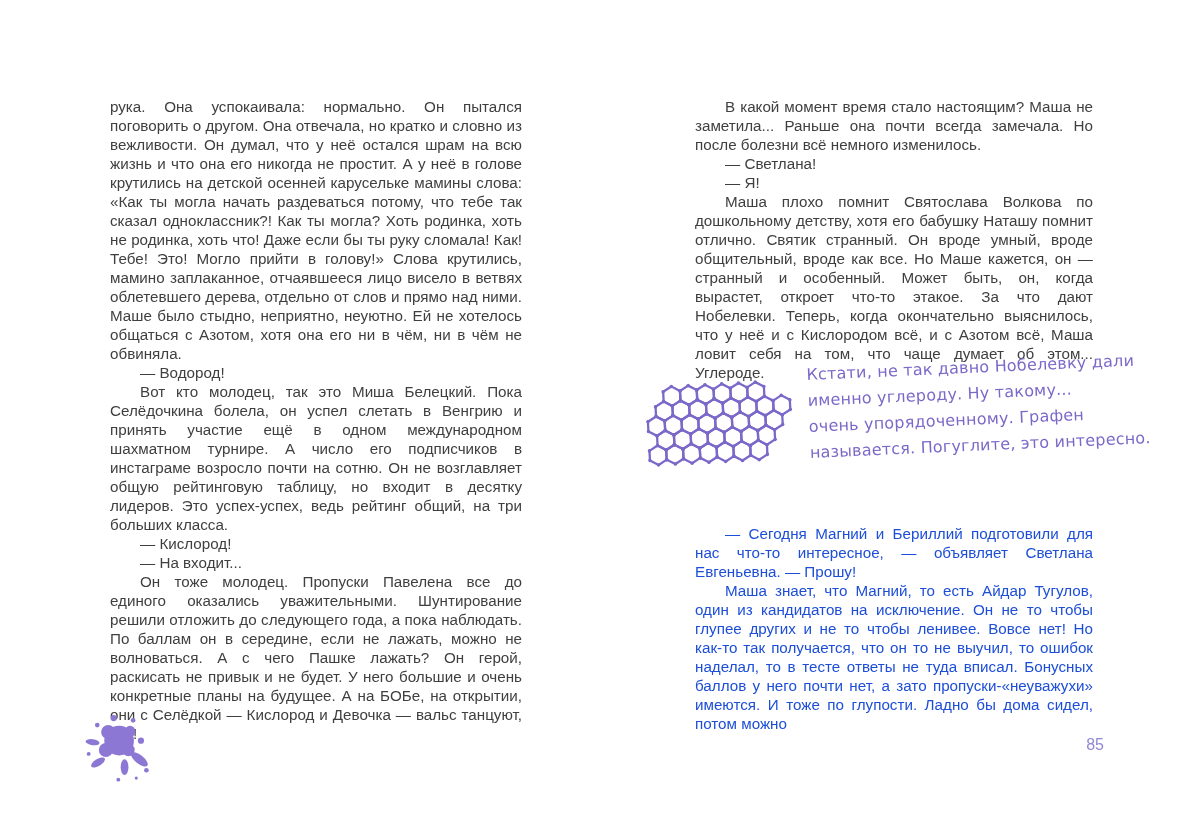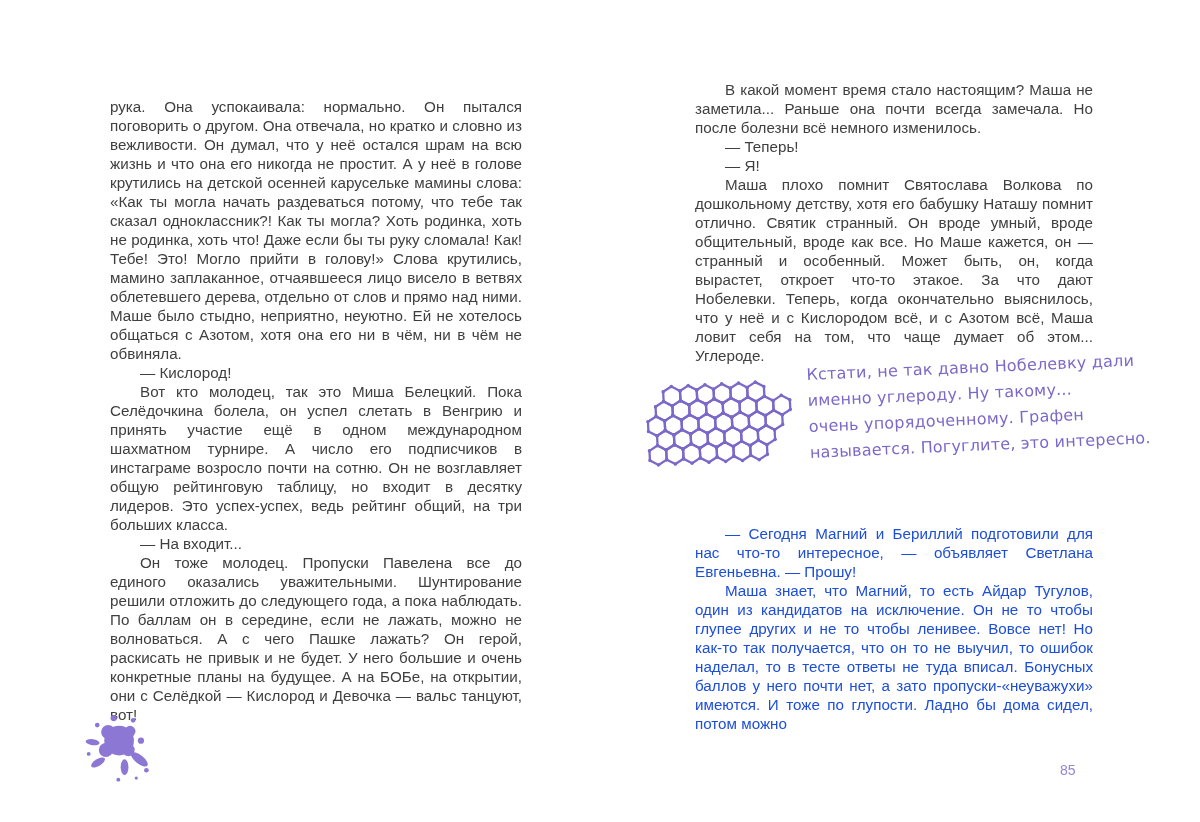--- a/index.html
+++ b/index.html
@@ -13,49 +13,50 @@
   .page-col{
     position:absolute;
     font-size:15.2px;
     line-height:19px;
     color:#3f3f3f;
     text-align:justify;
   }
   .page-col p{margin:0;}
   p.indent{text-indent:30px;}
   #left-col{left:110px;top:97px;width:412px;}
-  #right-col-top{left:695px;top:80px;width:398px;}
+  #right-col-top{left:695px;top:97px;width:398px;}
   #right-col-bottom{left:695px;top:524px;width:398px;}
   #graphene{
     position:absolute;left:646px;top:376px;width:150px;height:98px;
     transform:rotate(-3deg);
   }
   #note{
     position:absolute;left:806px;top:362px;width:290px;
     font-family:"DejaVu Sans",sans-serif;
     font-size:16px;line-height:26px;letter-spacing:.2px;
     transform:rotate(-2.5deg);transform-origin:left top;
     text-align:left;
   }
   #note span{display:block;white-space:nowrap;}
   #splat{position:absolute;left:84px;top:710px;width:78px;height:80px;}
   #page-number{
     position:absolute;left:1060px;top:736px;width:44px;
-    font-size:14px;text-align:left;margin-top:26px;
+    font-size:16px;text-align:right;
   }
 </style>
 </head>
 <body>
 
 <div id="spread">
 
   <div id="left-col" class="page-col" style="color: rgb(63, 63, 63);">
     <p class="noindent">рука. Она успокаивала: нормально. Он пытался поговорить о другом. Она отвечала, но кратко и словно из вежливости. Он думал, что у неё остался шрам на всю жизнь и что она его никогда не простит. А у неё в голове крутились на детской осенней карусельке мамины слова: «Как ты могла начать раздеваться потому, что тебе так сказал одноклассник?! Как ты могла? Хоть родинка, хоть не родинка, хоть что! Даже если бы ты руку сломала! Как! Тебе! Это! Могло прийти в голову!» Слова крутились, мамино заплаканное, отчаявшееся лицо висело в ветвях облетевшего дерева, отдельно от слов и прямо над ними. Маше было стыдно, неприятно, неуютно. Ей не хотелось общаться с Азотом, хотя она его ни в чём, ни в чём не обвиняла.</p>
+    <p class="indent">— Водород!</p>
+    <p class="indent">Вот кто молодец, так это Миша Белецкий. Пока Селёдочкина болела, он успел слетать в Венгрию и принять участие ещё в одном международном шахматном турнире. А число его подписчиков в инстаграме возросло почти на сотню. Он не возглавляет общую рейтинговую таблицу, но входит в десятку лидеров. Это успех-успех, ведь рейтинг общий, на три больших класса.</p>
     <p class="indent">— Кислород!</p>
-    <p class="indent">Вот кто молодец, так это Миша Белецкий. Пока Селёдочкина болела, он успел слетать в Венгрию и принять участие ещё в одном международном шахматном турнире. А число его подписчиков в инстаграме возросло почти на сотню. Он не возглавляет общую рейтинговую таблицу, но входит в десятку лидеров. Это успех-успех, ведь рейтинг общий, на три больших класса.</p>
     <p class="indent">— На входит...</p>
     <p class="indent">Он тоже молодец. Пропуски Павелена все до единого оказались уважительными. Шунтирование решили отложить до следующего года, а пока наблюдать. По баллам он в середине, если не лажать, можно не волноваться. А с чего Пашке лажать? Он герой, раскисать не привык и не будет. У него большие и очень конкретные планы на будущее. А на БОБе, на открытии, они с Селёдкой — Кислород и Девочка — вальс танцуют, вот!</p>
   </div>
 
   <div id="splat">
     <svg viewBox="0 0 100 100" width="78" height="80" aria-hidden="true">
       <g id="splat-shapes" fill="#8d77d4">
         <circle cx="45" cy="38" r="19"></circle>
         <circle cx="31" cy="27" r="9"></circle>
         <circle cx="59" cy="26" r="7"></circle>
@@ -72,21 +73,21 @@
         <circle cx="80" cy="76" r="3"></circle>
         <circle cx="44" cy="88" r="2.5"></circle>
         <circle cx="6" cy="55" r="2.5"></circle>
         <circle cx="67" cy="86" r="2"></circle>
       </g>
     </svg>
   </div>
 
   <div id="right-col-top" class="page-col" style="color: rgb(63, 63, 63);">
     <p class="indent">В какой момент время стало настоящим? Маша не заметила... Раньше она почти всегда замечала. Но после болезни всё немного изменилось.</p>
-    <p class="indent">— Теперь!</p>
+    <p class="indent">— Светлана!</p>
     <p class="indent">— Я!</p>
     <p class="indent">Маша плохо помнит Святослава Волкова по дошкольному детству, хотя его бабушку Наташу помнит отлично. Святик странный. Он вроде умный, вроде общительный, вроде как все. Но Маше кажется, он — странный и особенный. Может быть, он, когда вырастет, откроет что-то этакое. За что дают Нобелевки. Теперь, когда окончательно выяснилось, что у неё и с Кислородом всё, и с Азотом всё, Маша ловит себя на том, что чаще думает об этом... Углероде.</p>
   </div>
 
   <div id="graphene">
     <svg id="graphene-svg" viewBox="0 0 170 95" width="150" height="98" aria-hidden="true">
         <polygon points="40.6,17.5 31.1,23.0 21.5,17.5 21.5,6.5 31.1,1.0 40.6,6.5" fill="none" stroke="#7b68c8" stroke-width="2.6" stroke-linejoin="round"></polygon>
         <circle cx="40.6" cy="17.5" r="2" fill="#7b68c8"></circle>
         <circle cx="31.1" cy="23.0" r="2" fill="#7b68c8"></circle>
         <circle cx="21.5" cy="17.5" r="2" fill="#7b68c8"></circle>

